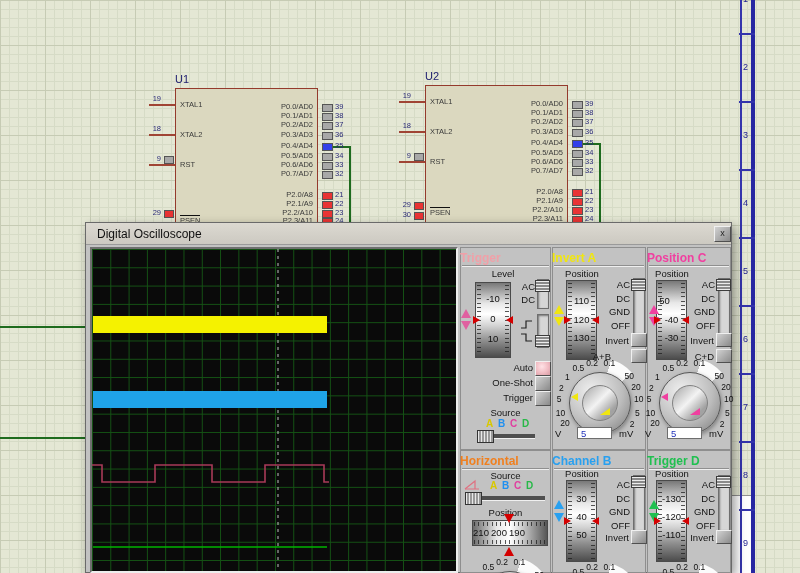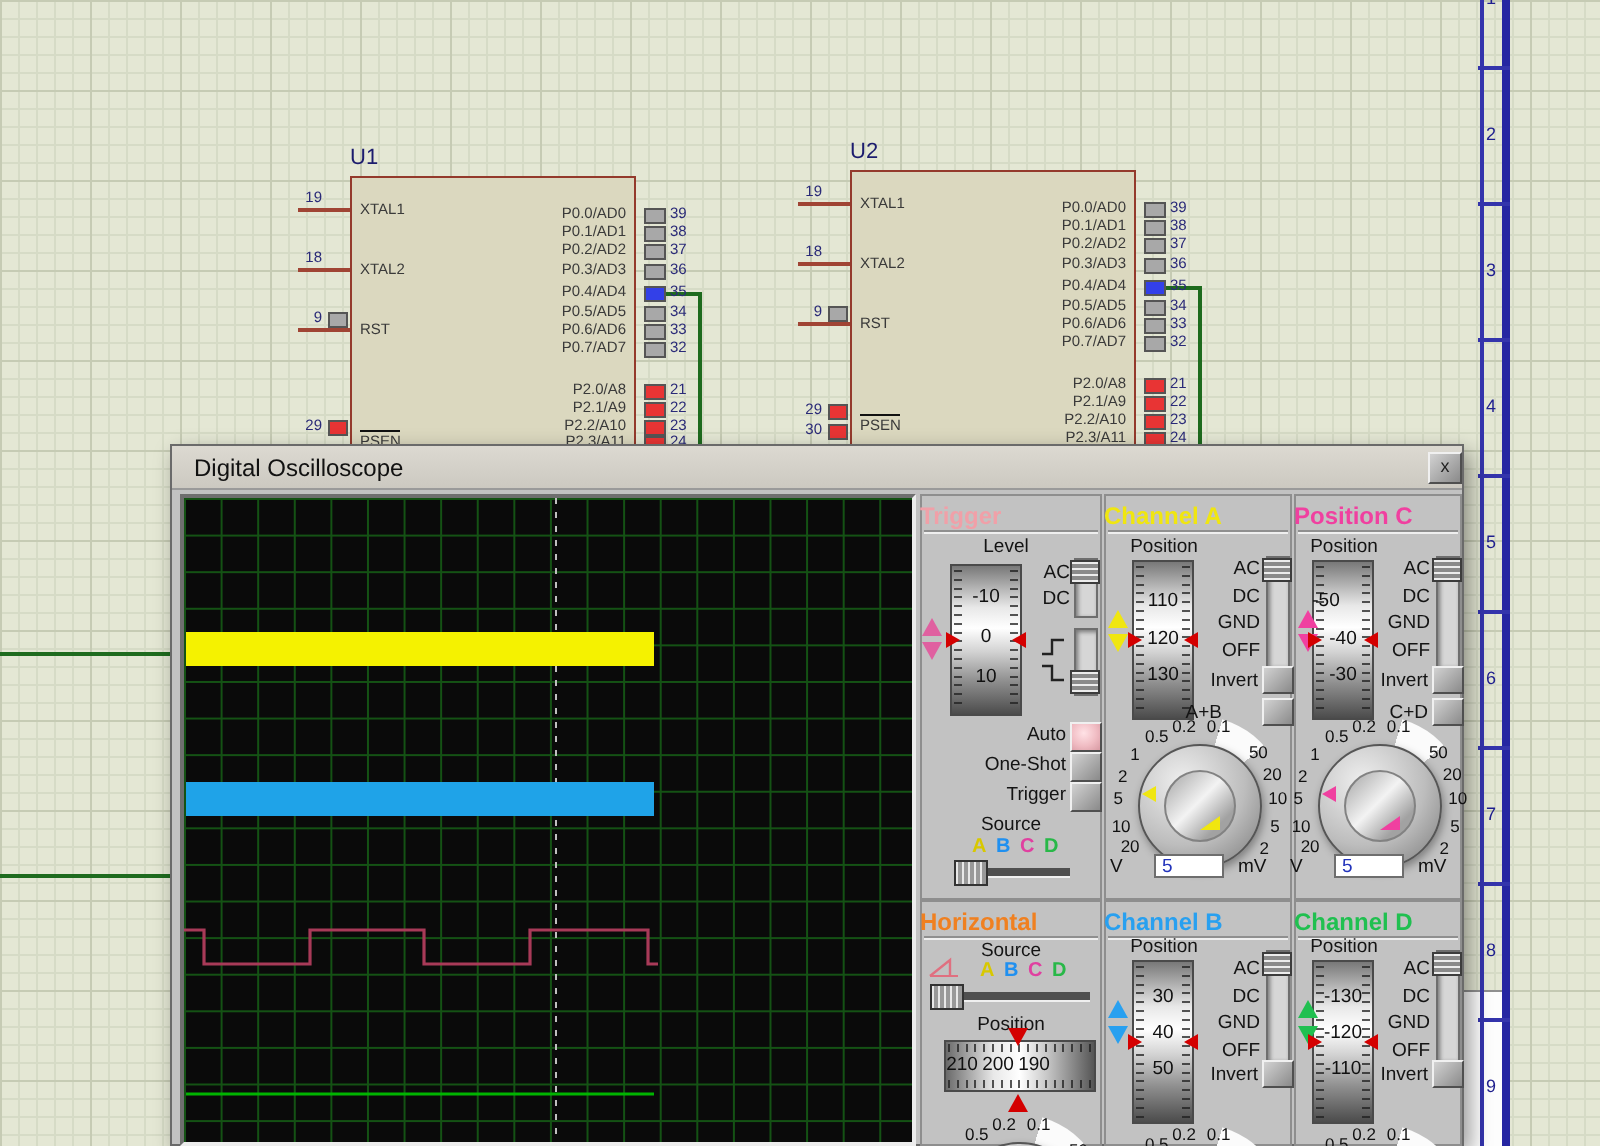--- a/index.html
+++ b/index.html
@@ -264,21 +264,21 @@
     <div class="abs td" style="left: 504px; top: 514px; z-index: 14;"></div>
     <div class="abs tu" style="left: 504px; top: 547px; z-index: 14;"></div>
     <div class="abs wedge" style="left: 465px; top: 557px; width: 88px; height: 88px; z-index: 12;"></div>
     <div class="abs knobo" style="left: 479px; top: 571px; width: 60px; height: 60px; z-index: 13;"></div>
     <div class="abs kl" style="left: 479.398px; top: 561.713px; width: 18px; z-index: 13;">0.5</div>
     <div class="abs kl" style="left: 493.054px; top: 556.608px; width: 18px; z-index: 13;">0.2</div>
     <div class="abs kl" style="left: 510.353px; top: 557.363px; width: 18px; z-index: 13;">0.1</div>
     <div class="abs kl" style="left: 468.48px; top: 571.374px; width: 18px; z-index: 13;">1</div>
     <div class="abs kl" style="left: 530.188px; top: 569.758px; width: 18px; z-index: 13;">50</div>
     <div class="abs panel" style="left: 552px; top: 247px; width: 94px; height: 203px; z-index: 11;"></div>
-    <div class="abs ptitle" style="left: 552px; top: 251px; width: 94px; color: rgb(240, 230, 16); z-index: 12;">Channel A</div>
+    <div class="abs ptitle" style="left: 552px; top: 251px; width: 94px; color: rgb(240, 230, 16); z-index: 12;">Invert A</div>
     <div class="abs groove" style="left: 554px; top: 265px; width: 90px; z-index: 12;"></div>
     <div class="abs lab ctr" style="left: 554px; top: 268px; width: 56px; z-index: 12;">Position</div>
     <div class="abs dialv" style="left: 566px; top: 280px; width: 31px; height: 80px; z-index: 12; box-sizing: border-box;"></div>
     <div class="abs tickv" style="left: 568px; top: 283px; width: 4px; height: 74px; z-index: 13;"></div>
     <div class="abs tickv" style="left: 591px; top: 283px; width: 4px; height: 74px; z-index: 13;"></div>
     <div class="abs dnum ctr" style="left: 566px; top: 295px; width: 31px; z-index: 13;">110</div>
     <div class="abs dnum ctr" style="left: 566px; top: 314px; width: 31px; z-index: 13;">120</div>
     <div class="abs dnum ctr" style="left: 566px; top: 332px; width: 31px; z-index: 13;">130</div>
     <div class="abs tr" style="left: 564px; top: 316px; z-index: 14;"></div>
     <div class="abs tl" style="left: 592px; top: 316px; z-index: 14;"></div>
@@ -380,21 +380,21 @@
     <div class="abs kl" style="left: 646.078px; top: 418.197px; width: 18px; z-index: 13;">20</div>
     <div class="abs kl" style="left: 710.188px; top: 370.758px; width: 18px; z-index: 13;">50</div>
     <div class="abs kl" style="left: 717.087px; top: 382.016px; width: 18px; z-index: 13;">20</div>
     <div class="abs kl" style="left: 719.848px; top: 393.514px; width: 18px; z-index: 13;">10</div>
     <div class="abs kl" style="left: 718.45px; top: 408.025px; width: 18px; z-index: 13;">5</div>
     <div class="abs kl" style="left: 713.162px; top: 419.368px; width: 18px; z-index: 13;">2</div>
     <div class="abs" style="left: 645px; top: 428px; font-size: 9.5px; color: rgb(17, 17, 17); z-index: 13;">V</div>
     <div class="abs" style="left: 709px; top: 428px; font-size: 9.5px; color: rgb(17, 17, 17); z-index: 13;">mV</div>
     <div class="abs vbox" style="left: 667px; top: 427px; width: 35px; height: 12px; z-index: 13;">5</div>
     <div class="abs panel" style="left: 647px; top: 450px; width: 84px; height: 123px; z-index: 11;"></div>
-    <div class="abs ptitle" style="left: 647px; top: 454px; width: 84px; color: rgb(32, 192, 80); z-index: 12;">Channel D</div>
+    <div class="abs ptitle" style="left: 647px; top: 454px; width: 84px; color: rgb(32, 192, 80); z-index: 12;">Trigger D</div>
     <div class="abs groove" style="left: 649px; top: 468px; width: 80px; z-index: 12;"></div>
     <div class="abs lab ctr" style="left: 644px; top: 468px; width: 56px; z-index: 12;">Position</div>
     <div class="abs dialv" style="left: 656px; top: 480px; width: 31px; height: 82px; z-index: 12; box-sizing: border-box;"></div>
     <div class="abs tickv" style="left: 658px; top: 483px; width: 4px; height: 76px; z-index: 13;"></div>
     <div class="abs tickv" style="left: 681px; top: 483px; width: 4px; height: 76px; z-index: 13;"></div>
     <div class="abs dnum ctr" style="left: 656px; top: 493px; width: 31px; z-index: 13;">-130</div>
     <div class="abs dnum ctr" style="left: 656px; top: 511px; width: 31px; z-index: 13;">-120</div>
     <div class="abs dnum ctr" style="left: 656px; top: 529px; width: 31px; z-index: 13;">-110</div>
     <div class="abs tr" style="left: 654px; top: 517px; z-index: 14;"></div>
     <div class="abs tl" style="left: 682px; top: 517px; z-index: 14;"></div>

